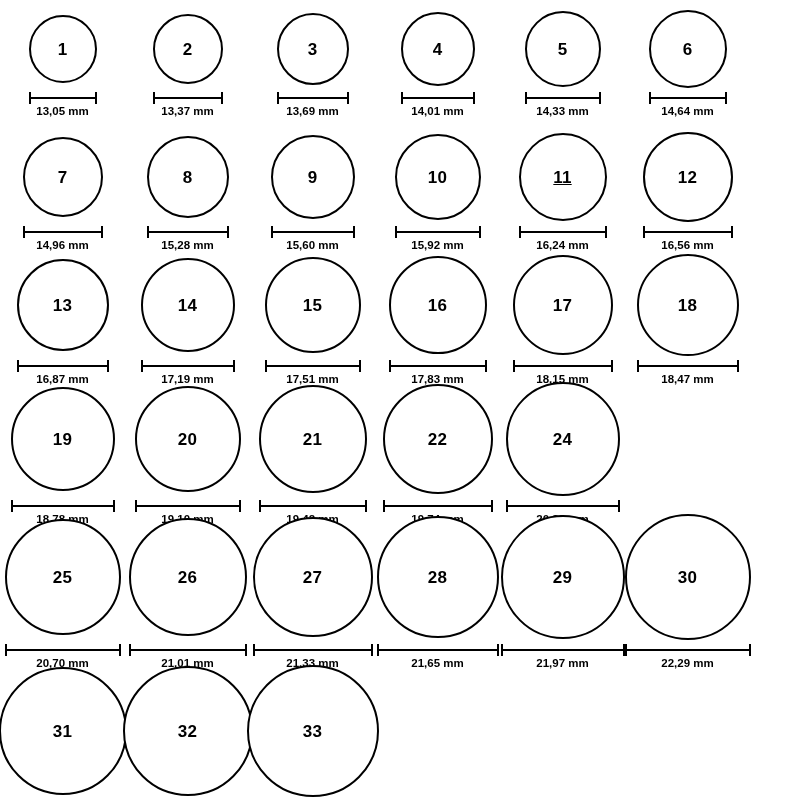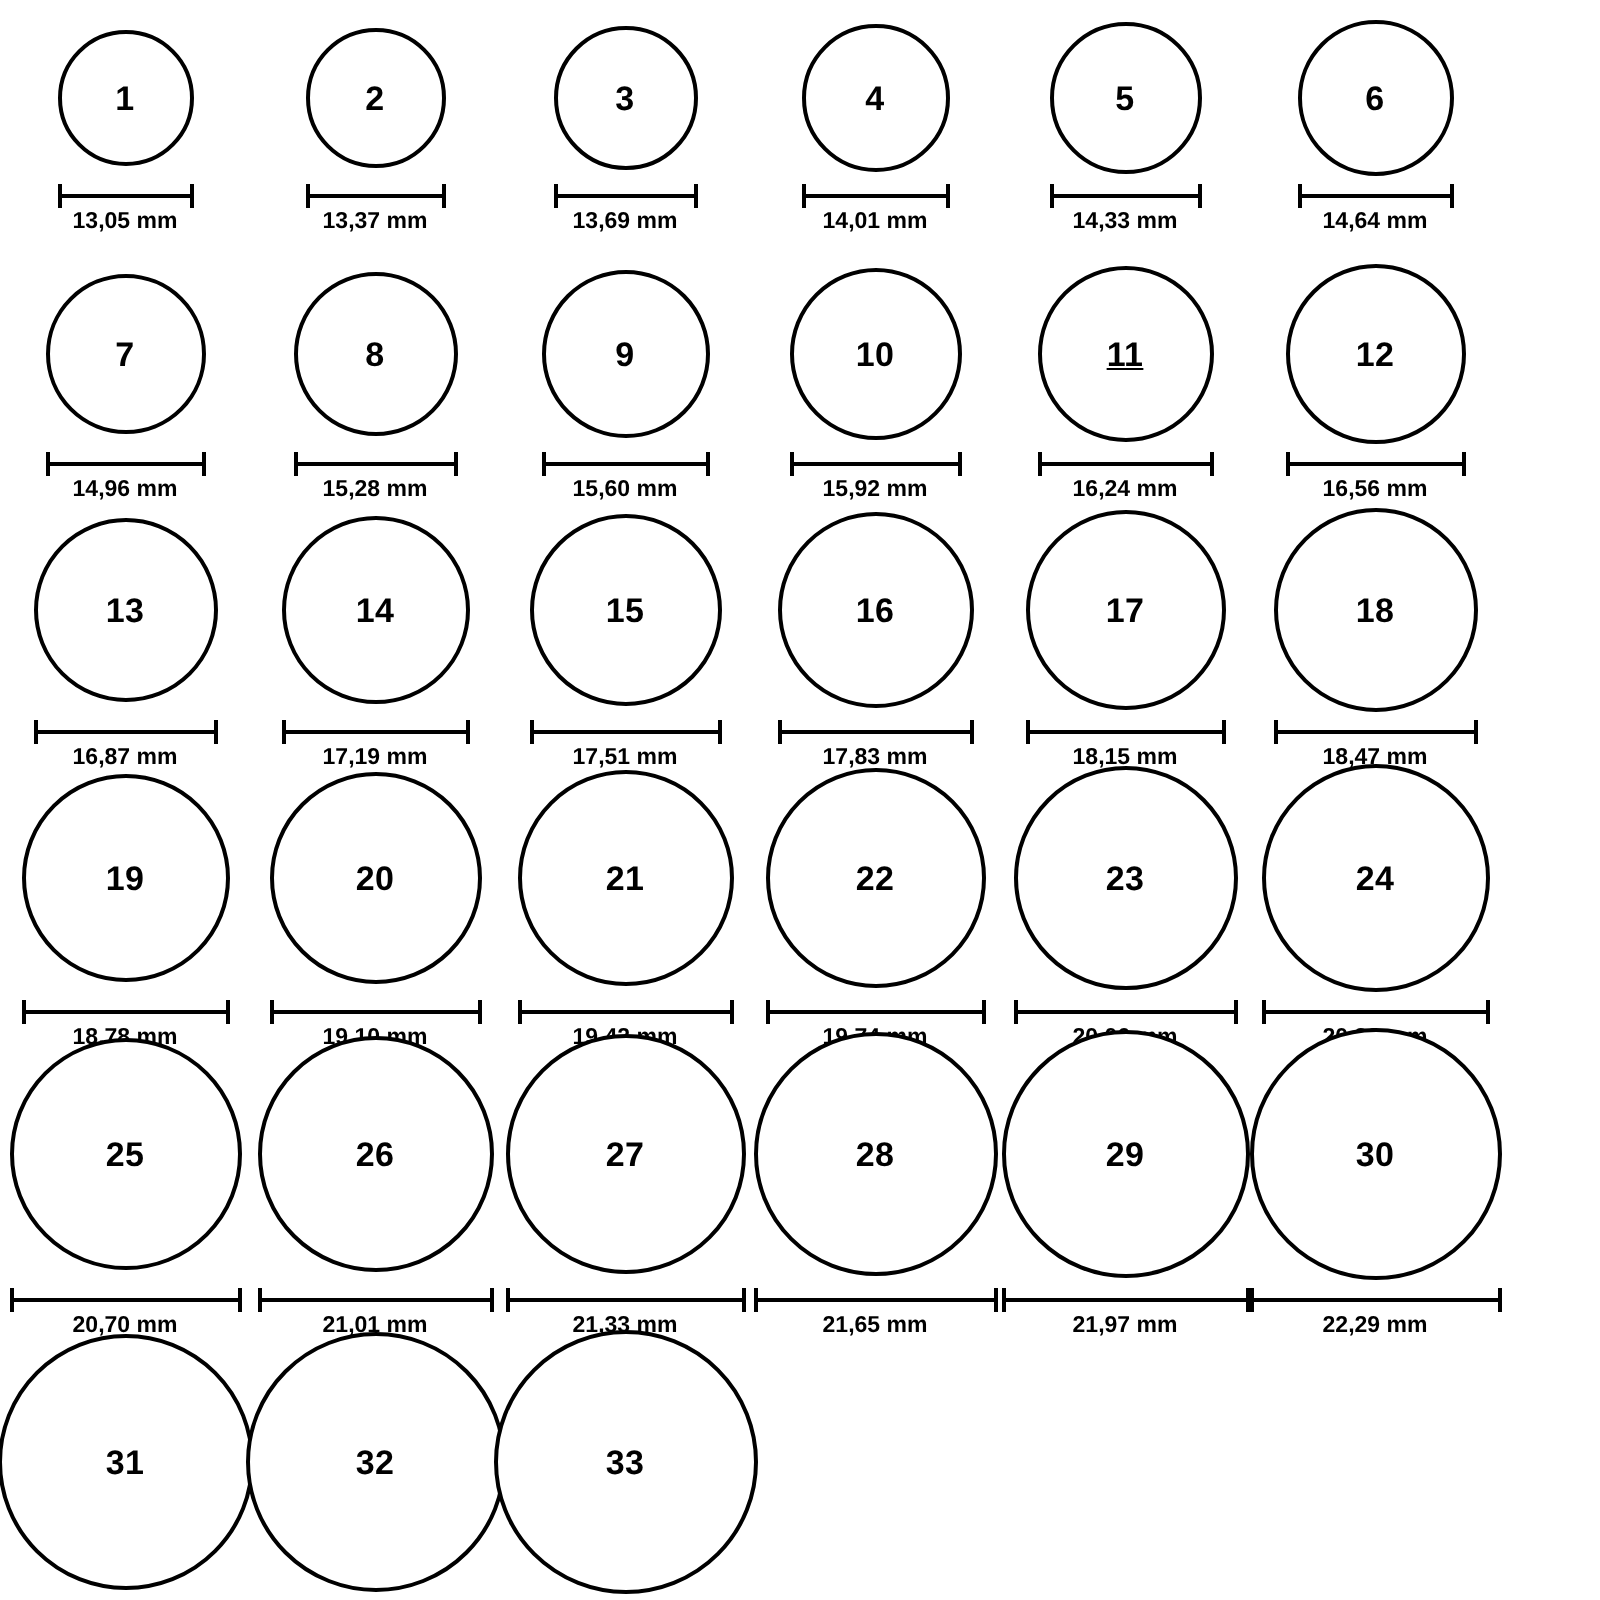--- a/index.html
+++ b/index.html
@@ -375,33 +375,20 @@
         </div>
         <div class="measure" style="width: 110px;">
           <div class="bar"></div>
           <div class="tick left"></div>
           <div class="tick right"></div>
         </div>
         <div class="size-text">19,74 mm</div>
       </div>
       <div class="cell">
         <div class="ring-wrap" style="height: 114px;">
-          <div class="ring" style="width: 112px; height: 112px;">
-            <span class="ring-label">23</span>
-          </div>
-        </div>
-        <div class="measure" style="width: 112px;">
-          <div class="bar"></div>
-          <div class="tick left"></div>
-          <div class="tick right"></div>
-        </div>
-        <div class="size-text">20,06 mm</div>
-      </div>
-      <div class="cell">
-        <div class="ring-wrap" style="height: 114px;">
           <div class="ring" style="width: 114px; height: 114px;">
             <span class="ring-label">24</span>
           </div>
         </div>
         <div class="measure" style="width: 114px;">
           <div class="bar"></div>
           <div class="tick left"></div>
           <div class="tick right"></div>
         </div>
         <div class="size-text">20,38 mm</div>

